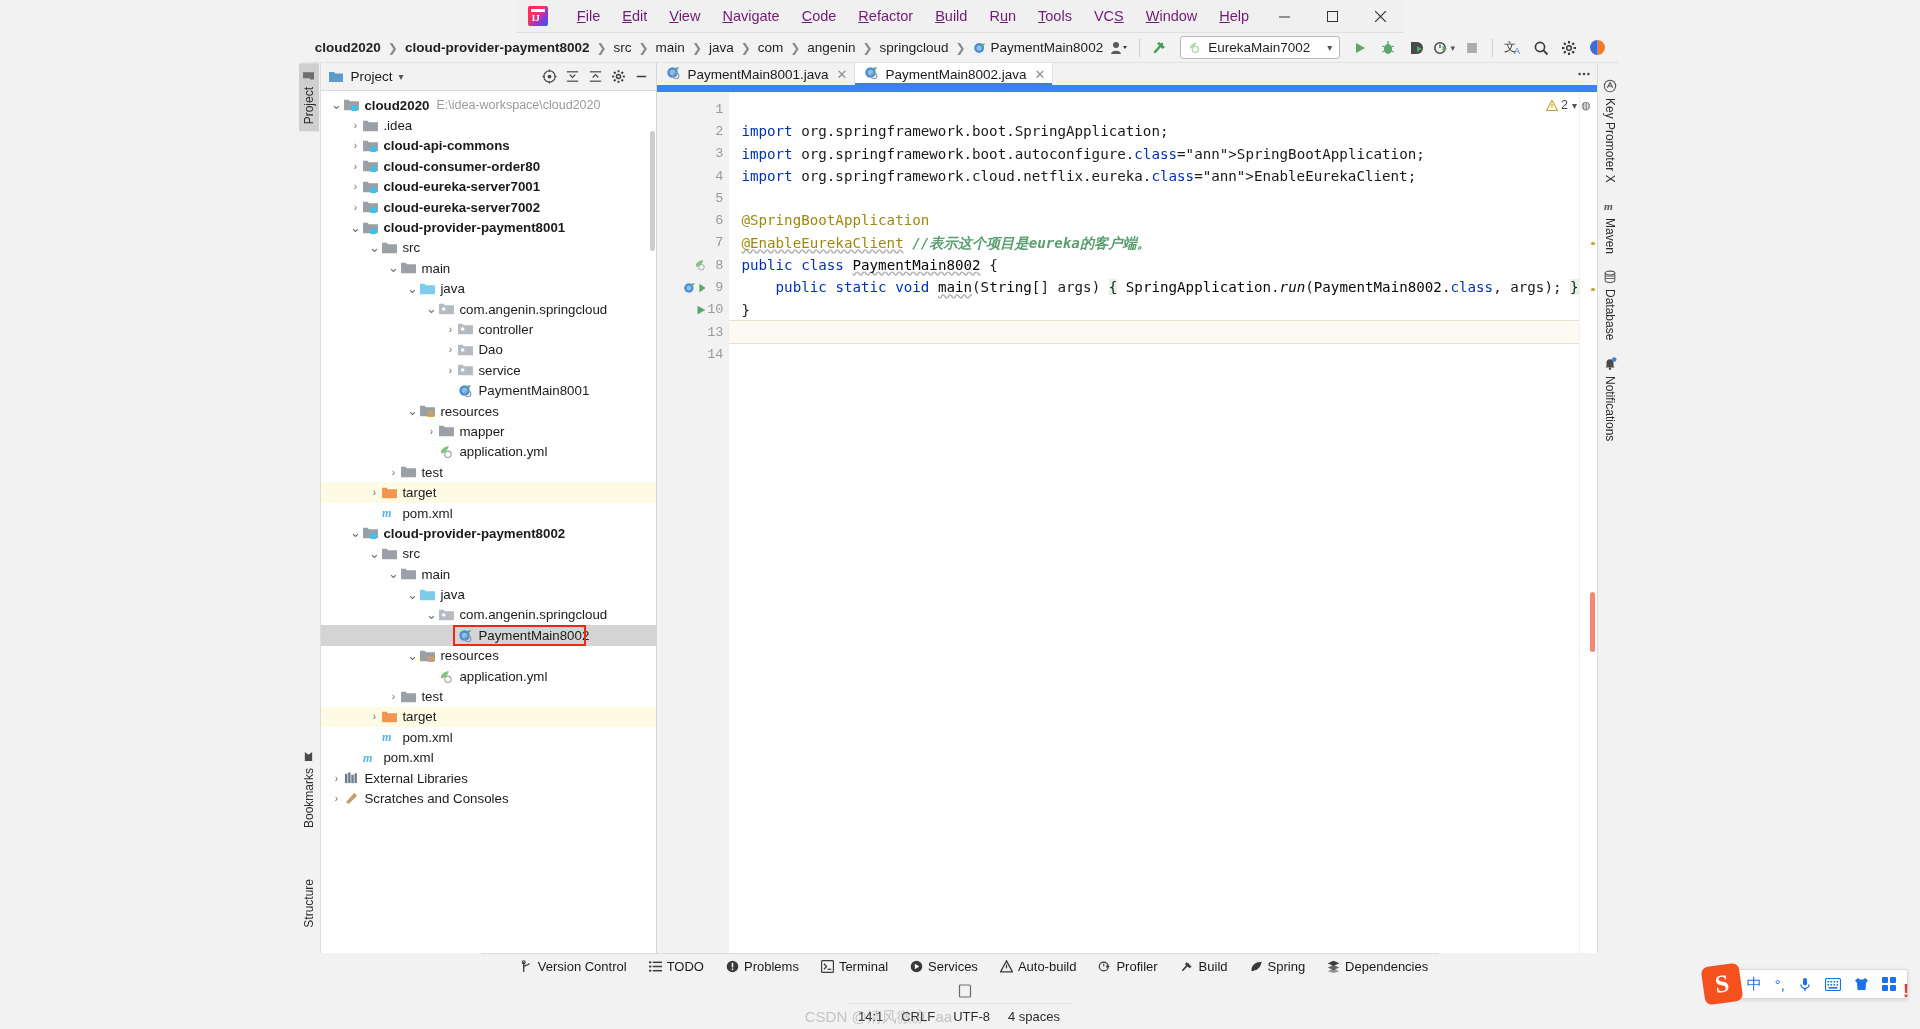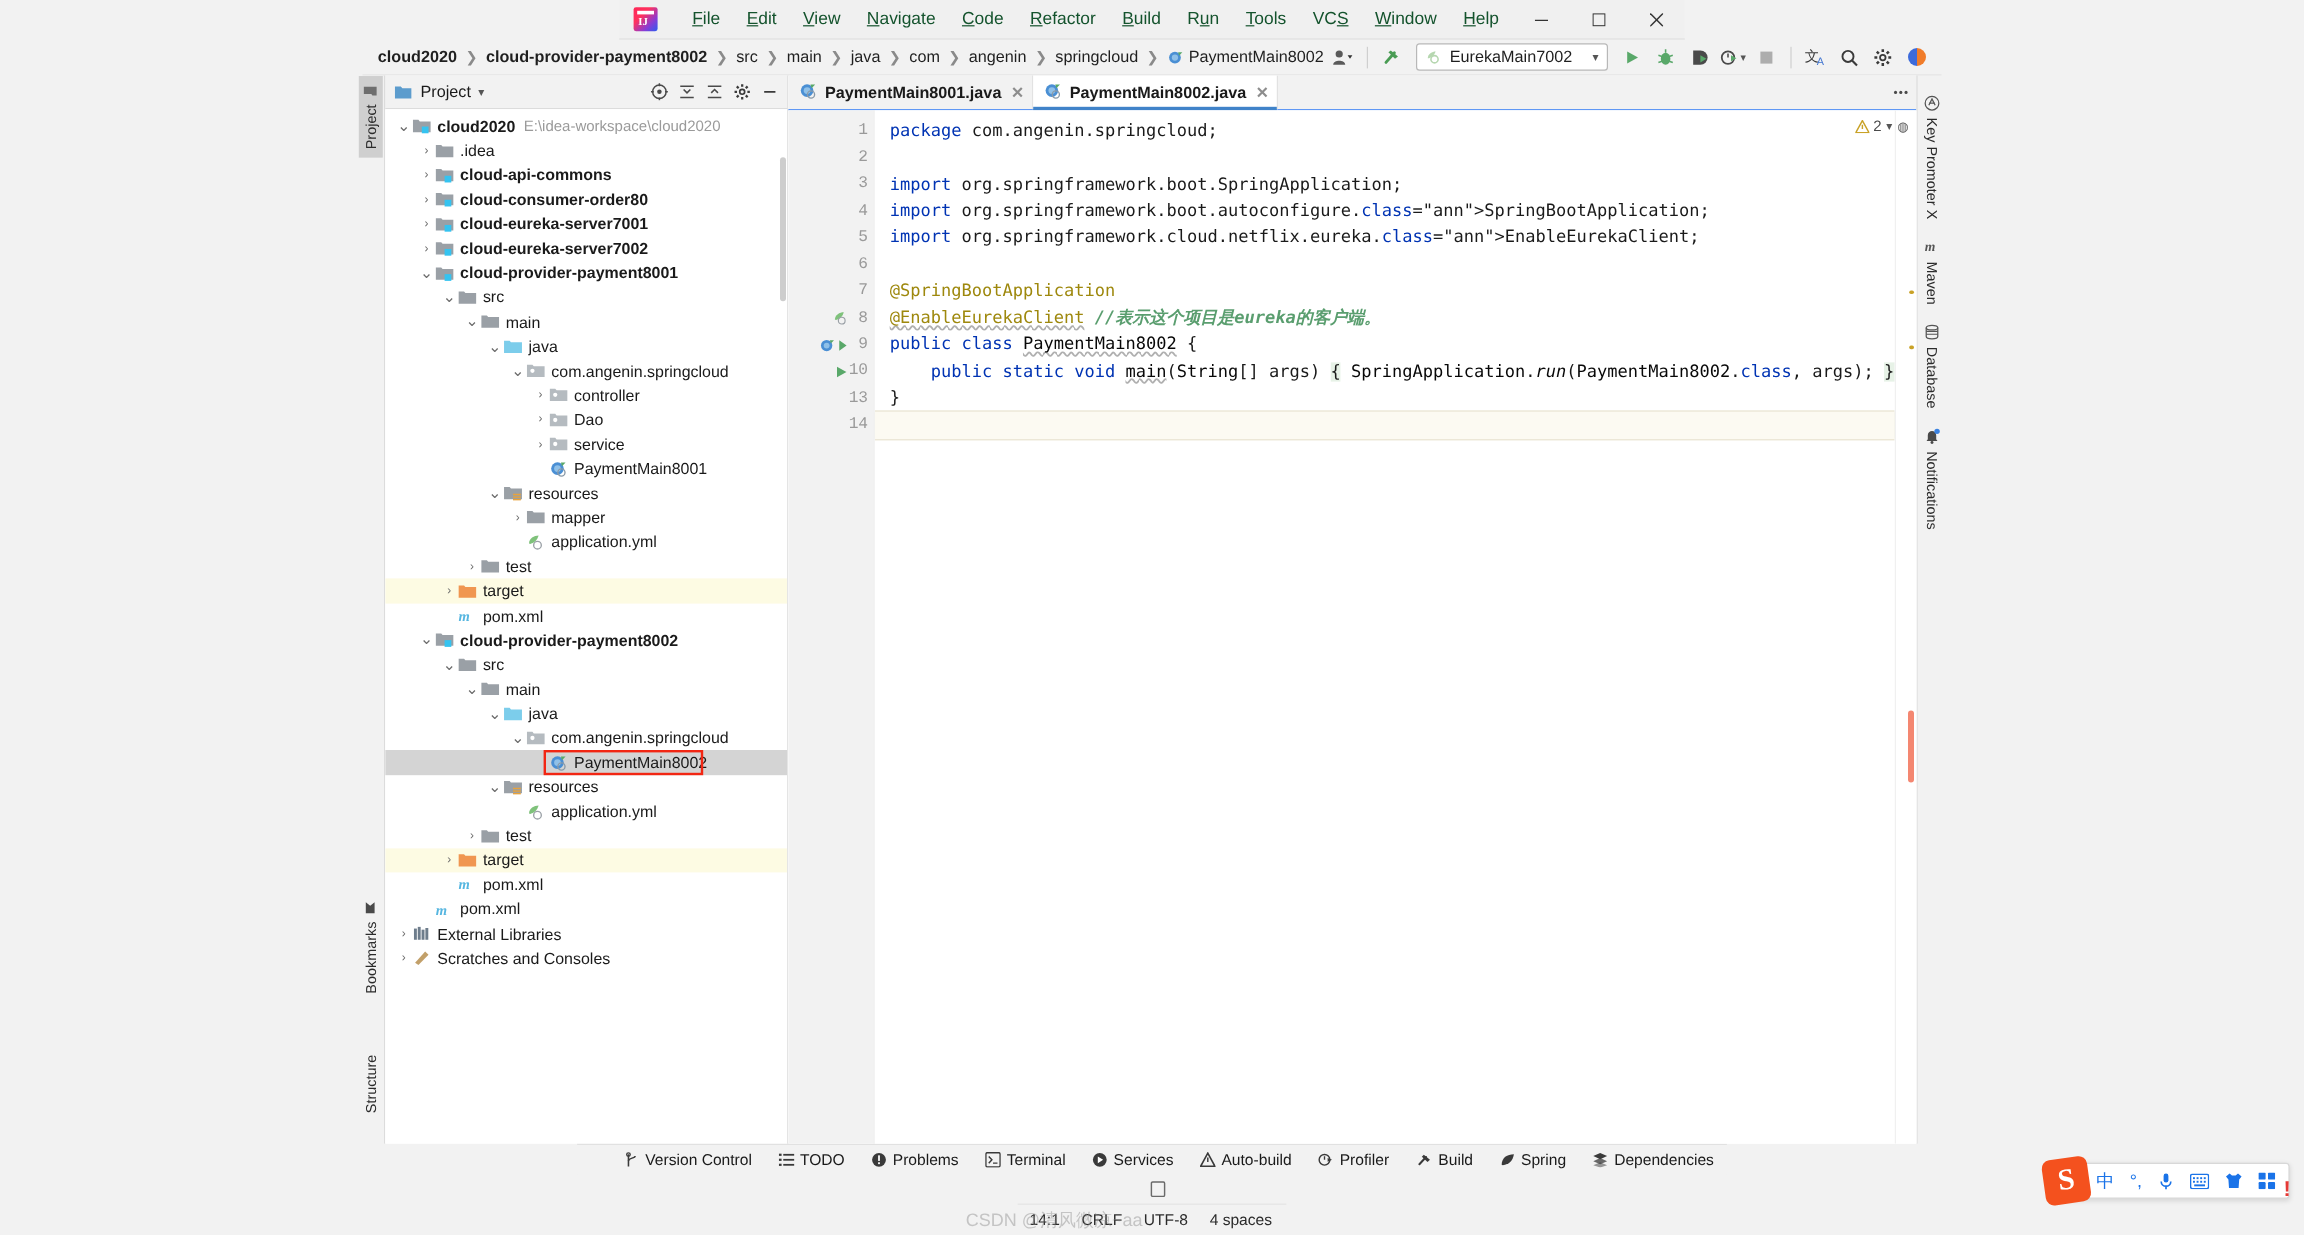--- a/index.html
+++ b/index.html
@@ -18,21 +18,21 @@
     height: 33px; background: #f0f0f0; display: flex; align-items: center;
     border-bottom: 1px solid #e0e0e0; position: relative; flex: none;
   }
   .ij-logo { width: 20px; height: 20px; margin-left: 12px; margin-right: 14px; position: relative; flex: none; }
   .ij-logo .sq { position:absolute; inset:0; border-radius:2px;
      background: linear-gradient(135deg,#fe2857 0%,#fe315d 35%,#8a3bd4 70%,#2b5cf0 100%); }
   .ij-logo .bar { position:absolute; left:3px; top:3px; width:14px; height:3px; background:#fff; }
   .ij-logo .ij { position:absolute; left:4px; top:7px; color:#fff; font-size:9px; font-weight:bold; font-family:"Liberation Serif",serif;}
   .menubar { display: flex; align-items: center; gap: 0px; margin-left: 4px; }
   .menu-item {
-    padding: 5px 11px; font-size: 14.5px; color: #14532d; cursor: default;
+    padding: 5px 11px; font-size: 14.5px; color: #701a75; cursor: default;
     font-family: "Liberation Sans", sans-serif;
   }
   .menu-item u { text-decoration: underline; }
   .win-title {
     position: absolute; left: 0; right: 0; text-align: center;
     font-size: 14px; color: #2b2b2b; pointer-events: none;
   }
   .win-btns { margin-left: auto; display: flex; height: 33px; z-index:2; }
   .win-btn { width: 48px; height: 33px; display:flex; align-items:center; justify-content:center; cursor:default;}
   .win-btn svg { display:block; }
@@ -90,21 +90,21 @@
   .trow.hl { background: #fdfbe3; }
   .redmark { position:absolute; border:2px solid #f22613; pointer-events:none; }
   .twist { width: 14px; text-align: center; color: #6b6b6b; font-size: 10px; flex:none; }
   .ticon { width: 17px; display:flex; align-items:center; justify-content:center; margin-right: 4px; flex:none;}
   .tlabel.bold { font-weight: bold; }
   .tpath { color: #9a9a9a; margin-left: 7px; font-size: 12.5px; }
   .projscroll { width: 5px; background:#cdcdcd; position:absolute; right:1px; border-radius:3px; }
 
   
   .editorcol { flex: 1; display: flex; flex-direction: column; min-width:0; background:#fff;}
-  .tabsbar { height: 29px; background: #f2f2f2; display: flex; align-items: stretch; flex:none; border-bottom:1px solid #3b82f6;font-weight:bold; }
+  .tabsbar { height: 29px; background: #f2f2f2; display: flex; align-items: stretch; flex:none; border-bottom:7px solid #3b82f6; }
   .etab {
     display: flex; align-items: center; gap: 6px; padding: 0 7px 0 9px;
     font-size: 13.5px; cursor: default; border-right: 1px solid #e2e2e2; position:relative;
   }
   .etab.active { background: #fff; }
   .etab.active::after { content:''; position:absolute; left:0; right:0; bottom:-1px; height:3px; background:#4083c9; }
   .etab .x { color: #8d8d8d; font-size: 13px; margin-left: 2px; }
   .tabsbar .spacer { flex: 1; border-right:none; }
   .tabsbar .gear { width: 26px; display:flex;align-items:center;justify-content:center;cursor:default;}
 
@@ -908,21 +908,20 @@
               <span style="position:absolute;right:-10px;color:#9a9a9a;font-size:11px;">⊕</span>
             </div>
             <div class="gline">
               <span class="gnum" style="min-width:22px;text-align:right;">13</span>
             </div>
             <div class="gline">
               <span class="gnum" style="min-width:22px;text-align:right;">14</span>
             </div>
           </div>
         <div class="code" id="codearea">
-            <div class="cline"><span class="kw">package</span> com.angenin.springcloud;</div>
             <div class="cline">&nbsp;</div>
             <div class="cline"><span class="kw">import</span> org.springframework.boot.SpringApplication;</div>
             <div class="cline"><span class="kw">import</span> org.springframework.boot.autoconfigure.<span <span="" class="kw">class</span>="ann"&gt;SpringBootApplication;</div>
             <div class="cline"><span class="kw">import</span> org.springframework.cloud.netflix.eureka.<span <span="" class="kw">class</span>="ann"&gt;EnableEurekaClient;</div>
             <div class="cline">&nbsp;</div>
             <div class="cline"><span class="ann">@SpringBootApplication</span></div>
             <div class="cline"><span class="ann squig">@EnableEurekaClient</span> <span class="cmt-zh">//表示这个项目是eureka的客户端。</span></div>
             <div class="cline"><span class="kw">public</span> <span class="kw">class</span> <span class="plain squig">PaymentMain8002</span> {</div>
             <div class="cline">    <span class="kw">public</span> <span class="kw">static</span> <span class="kw">void</span> <span class="plain squig">main</span>(<span class="plain">String</span>[] args) <span class="brace-hl">{</span> <span class="plain">SpringApplication</span>.<span class="ital plain">run</span>(<span class="plain">PaymentMain8002</span>.<span class="kw">class</span>, args); <span class="brace-hl">}</span></div>
             <div class="cline">}</div>

